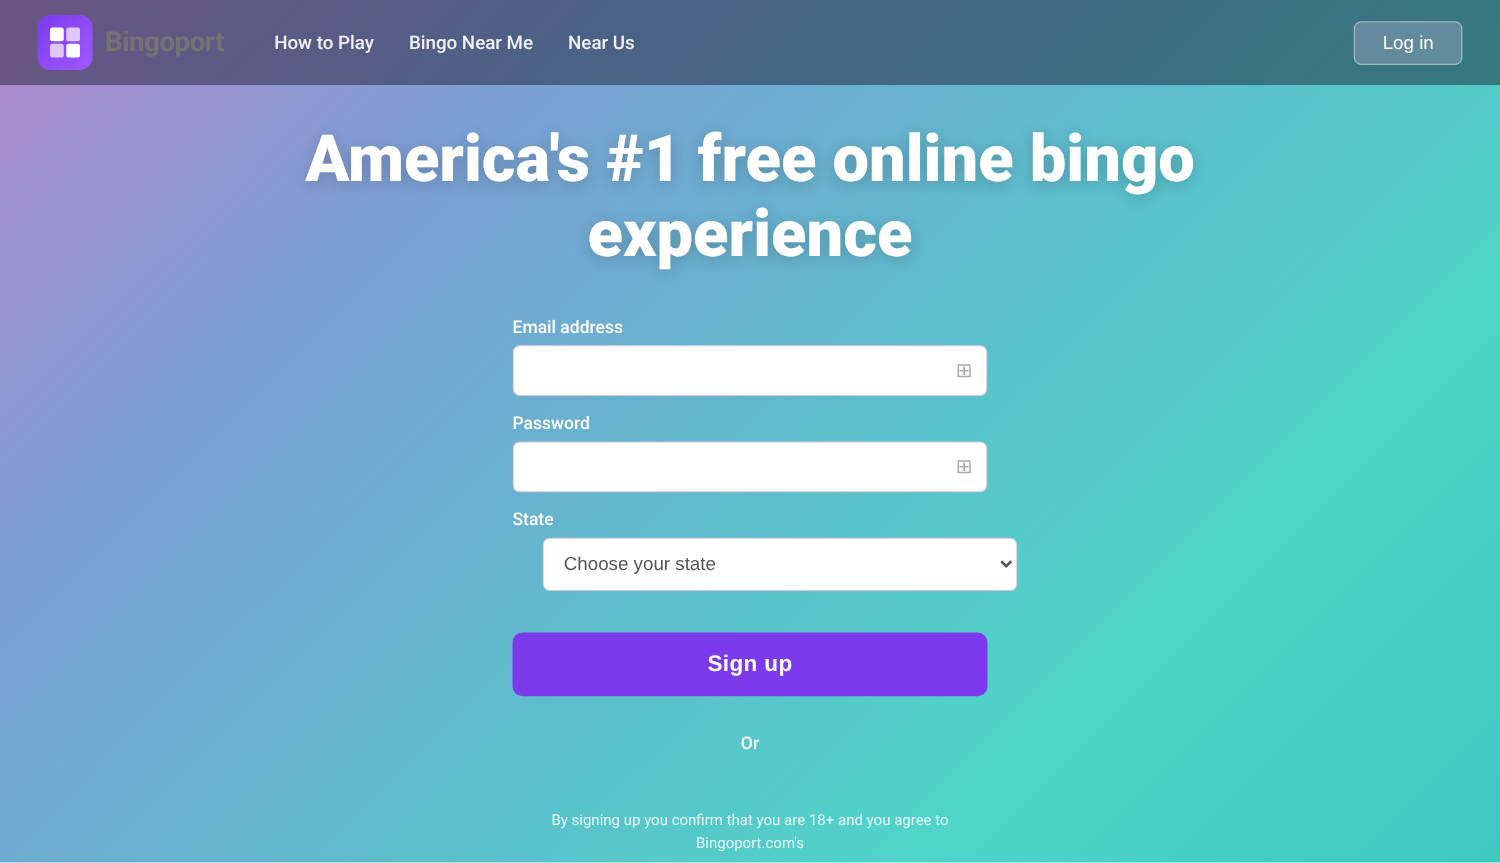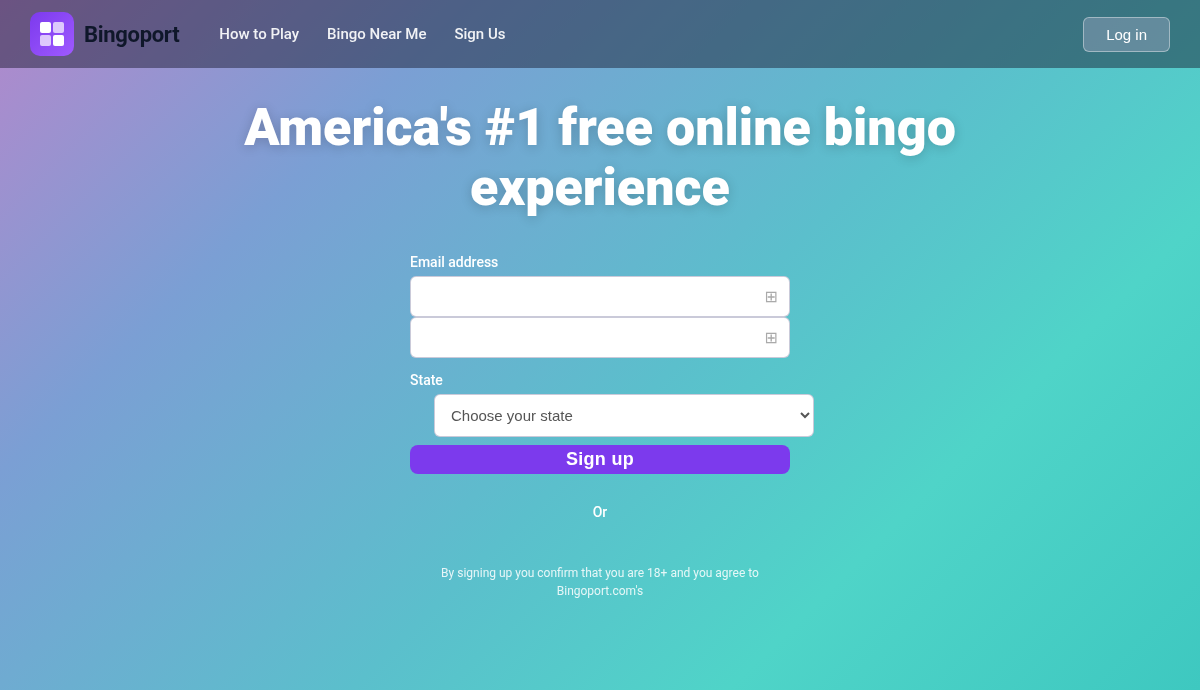--- a/index.html
+++ b/index.html
@@ -36,21 +36,21 @@
       display: flex;
       align-items: center;
       justify-content: center;
     }
     .logo-icon svg {
       width: 28px;
       height: 28px;
       fill: white;
     }
     .logo-text {
-      color: #0f172a;
+      color: #737373;
       font-size: 22px;
       font-weight: 700;
       letter-spacing: -0.3px;
     }
     .nav-links {
       display: flex;
       gap: 28px;
       align-items: center;
     }
     .nav-link {
@@ -134,23 +134,23 @@
       font-size: 15px;
       background: white;
       color: #555;
       outline: none;
       appearance: auto;
       cursor: pointer;
       margin-left: 24px;
     }
 
     .signup-btn {
-      margin-top: 8px;
-      width: 100%;
-      padding: 4px;
+      margin-top: 33px;
+      width: 100%;
+      padding: 15px;
       background: #7c3aed;
       color: white;
       font-size: 18px;
       font-weight: 700;
       border: none;
       border-radius: 8px;
       cursor: pointer;
       letter-spacing: 0.3px;
     }
 
@@ -228,37 +228,38 @@
         <rect x="15" y="2" width="11" height="11" rx="2" opacity="0.7"></rect>
         <rect x="2" y="15" width="11" height="11" rx="2" opacity="0.7"></rect>
         <rect x="15" y="15" width="11" height="11" rx="2"></rect>
       </svg>
     </div>
     <span class="logo-text">Bingoport</span>
   </div>
   <div class="nav-links">
     <a class="nav-link">How to Play</a>
     <a class="nav-link">Bingo Near Me</a>
-    <a class="nav-link">Sign Us</a>
+    <a class="nav-link">Near Us</a>
   </div>
   <div class="nav-spacer"></div>
   <button class="login-btn">Log in</button>
 </nav>
 
 <div class="main">
   <h1 class="hero-title">America's #1 free online bingo experience</h1>
 
   <div class="form-container">
 
     <label class="field-label">Email address</label>
     <div class="input-wrapper">
       <input class="form-input" type="email" style="">
       <span class="input-icon">⊞</span>
     </div>
 
+    <label class="field-label">Password</label>
     <div class="input-wrapper">
       <input class="form-input" type="password" style="">
       <span class="input-icon">⊞</span>
     </div>
 
     <label class="field-label">State</label>
     <select class="state-select" id="state-select"><option value="">Choose your state</option><option value="Alabama">Alabama</option><option value="Alaska">Alaska</option><option value="Arizona">Arizona</option><option value="Arkansas">Arkansas</option><option value="California">California</option><option value="Colorado">Colorado</option><option value="Connecticut">Connecticut</option><option value="Delaware">Delaware</option><option value="Florida">Florida</option><option value="Georgia">Georgia</option><option value="Hawaii">Hawaii</option><option value="Idaho">Idaho</option><option value="Illinois">Illinois</option><option value="Indiana">Indiana</option><option value="Iowa">Iowa</option><option value="Kansas">Kansas</option><option value="Kentucky">Kentucky</option><option value="Louisiana">Louisiana</option><option value="Maine">Maine</option><option value="Maryland">Maryland</option><option value="Massachusetts">Massachusetts</option><option value="Michigan">Michigan</option><option value="Minnesota">Minnesota</option><option value="Mississippi">Mississippi</option><option value="Missouri">Missouri</option><option value="Montana">Montana</option><option value="Nebraska">Nebraska</option><option value="Nevada">Nevada</option><option value="New Hampshire">New Hampshire</option><option value="New Jersey">New Jersey</option><option value="New Mexico">New Mexico</option><option value="New York">New York</option><option value="North Carolina">North Carolina</option><option value="North Dakota">North Dakota</option><option value="Ohio">Ohio</option><option value="Oklahoma">Oklahoma</option><option value="Oregon">Oregon</option><option value="Pennsylvania">Pennsylvania</option><option value="Rhode Island">Rhode Island</option><option value="South Carolina">South Carolina</option><option value="South Dakota">South Dakota</option><option value="Tennessee">Tennessee</option><option value="Texas">Texas</option><option value="Utah">Utah</option><option value="Vermont">Vermont</option><option value="Virginia">Virginia</option><option value="Washington">Washington</option><option value="West Virginia">West Virginia</option><option value="Wisconsin">Wisconsin</option><option value="Wyoming">Wyoming</option></select>
 
     <button class="signup-btn">Sign up</button>
 

